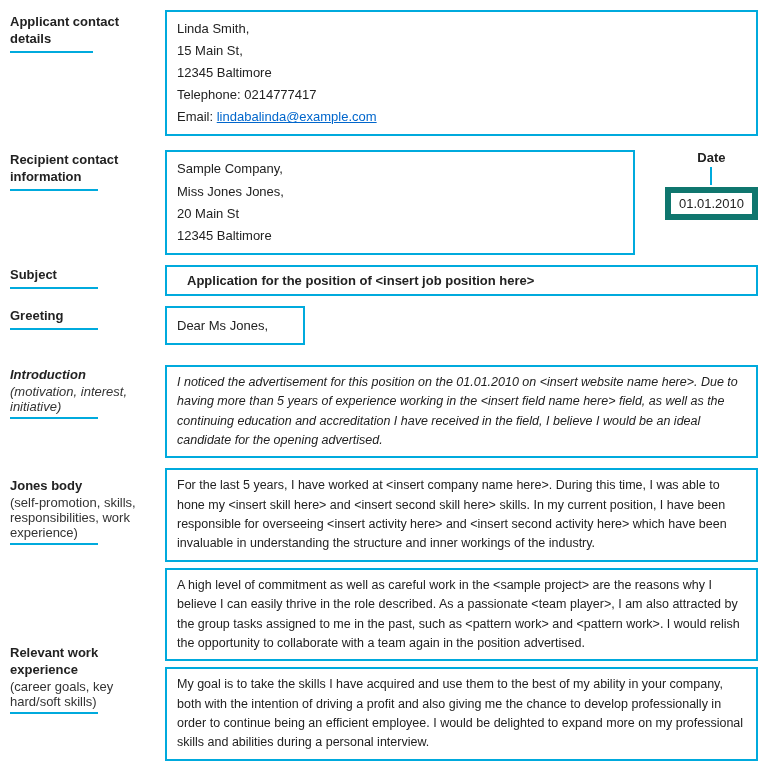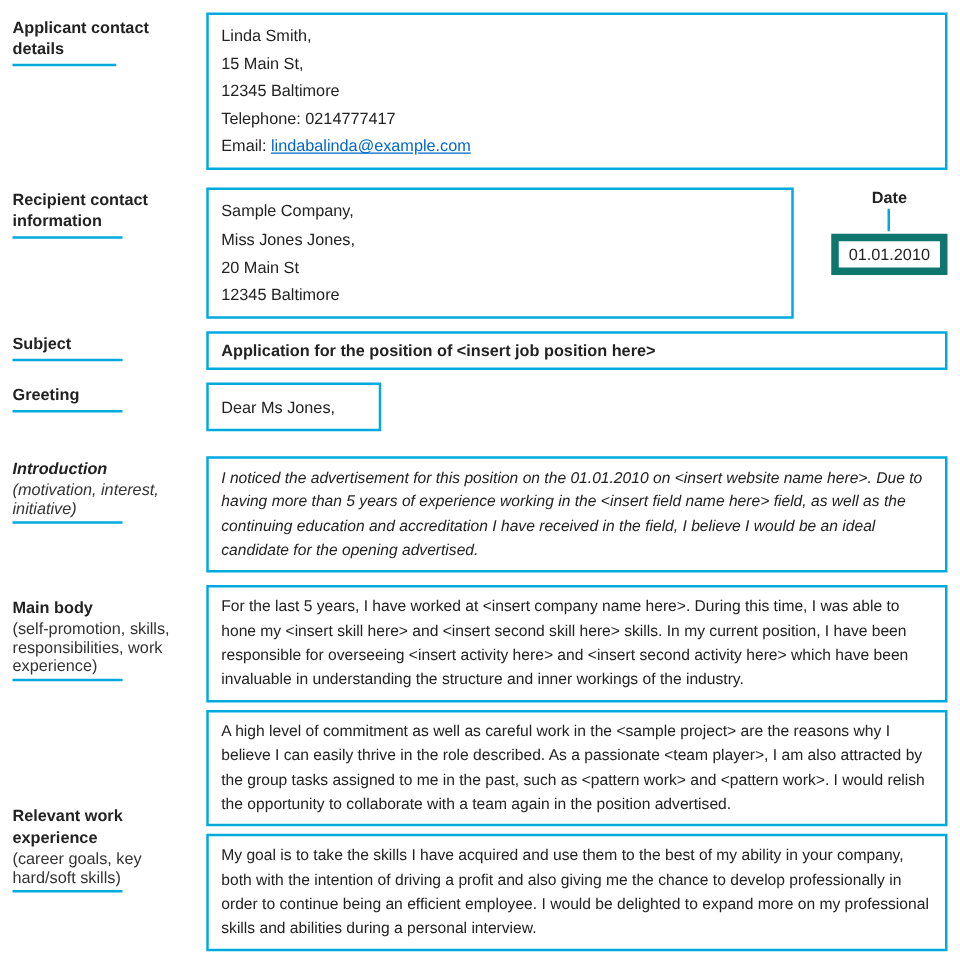--- a/index.html
+++ b/index.html
@@ -63,21 +63,21 @@
     .date-box {
       border: 6px solid #0f766e;
       padding: 3px 8px;
       font-size: 13px;
       white-space: nowrap;
     }
 
     
     .subject-box {
       border: 2px solid #00aadd;
-      padding: 6px 10px;
+      padding: 6px 20px;
       margin-bottom: 6px;
       font-size: 13px;
       font-weight: bold;
     }
 
     
     .greeting-box {
       border: 2px solid #00aadd;
       padding: 10px 10px;
       margin-bottom: 16px;
@@ -232,21 +232,21 @@
     <div class="label-sub">(motivation, interest, initiative)</div>
     <div class="label-connector"></div>
   </div>
   <div class="content-area">
     <div class="body-box">I noticed the advertisement for this position on the 01.01.2010 on &lt;insert website name here&gt;. Due to having more than 5 years of experience working in the &lt;insert field name here&gt; field, as well as the continuing education and accreditation I have received in the field, I believe I would be an ideal candidate for the opening advertised.</div>
   </div>
 </div>
 
 <div class="full-row" style="margin-top:2px;">
   <div class="full-row label-col">
-    <div class="label-text mb-label">Main body</div>
+    <div class="label-text mb-label">Jones body</div>
     <div class="label-sub">(self-promotion, skills, responsibilities, work experience)</div>
     <div class="label-connector"></div>
     <div style="height: 100px;"></div>
     <div class="label-text">Relevant work experience</div>
     <div class="label-sub">(career goals, key hard/soft skills)</div>
     <div class="label-connector"></div>
     <div style="height: 60px;"></div>
     <div class="label-text">Conclusion</div>
     <div class="label-sub">(expectations, conclusion, willingness to act)</div>
     <div class="label-connector"></div>

